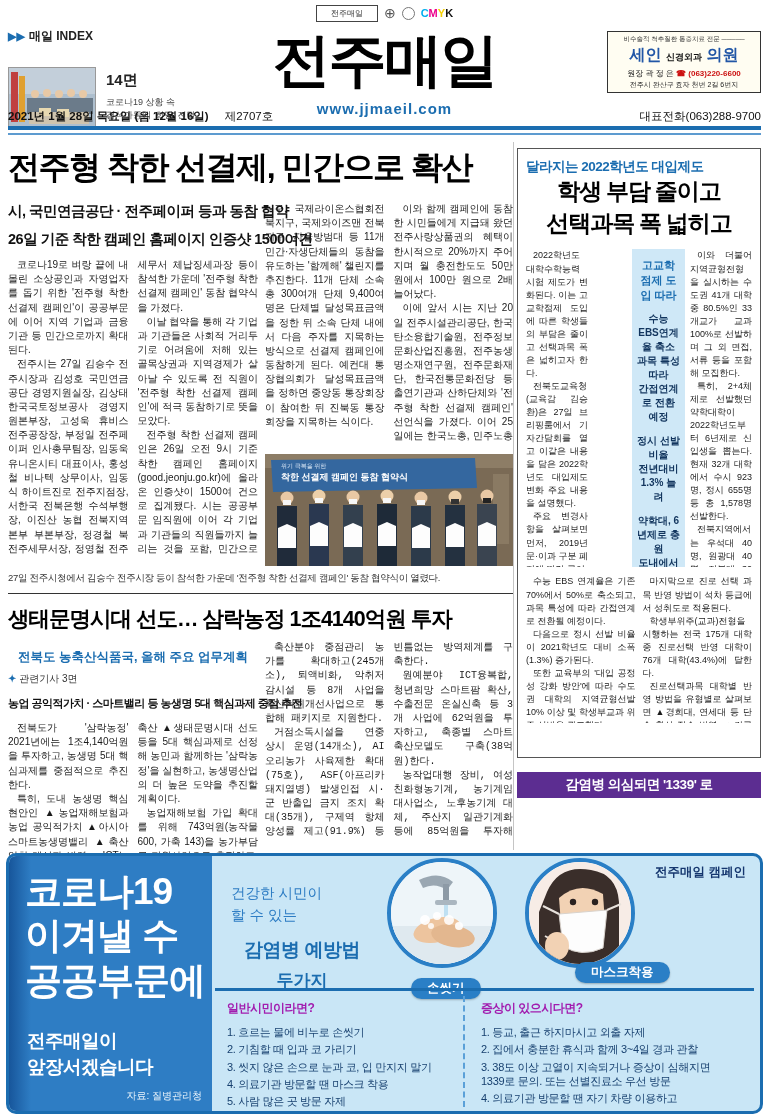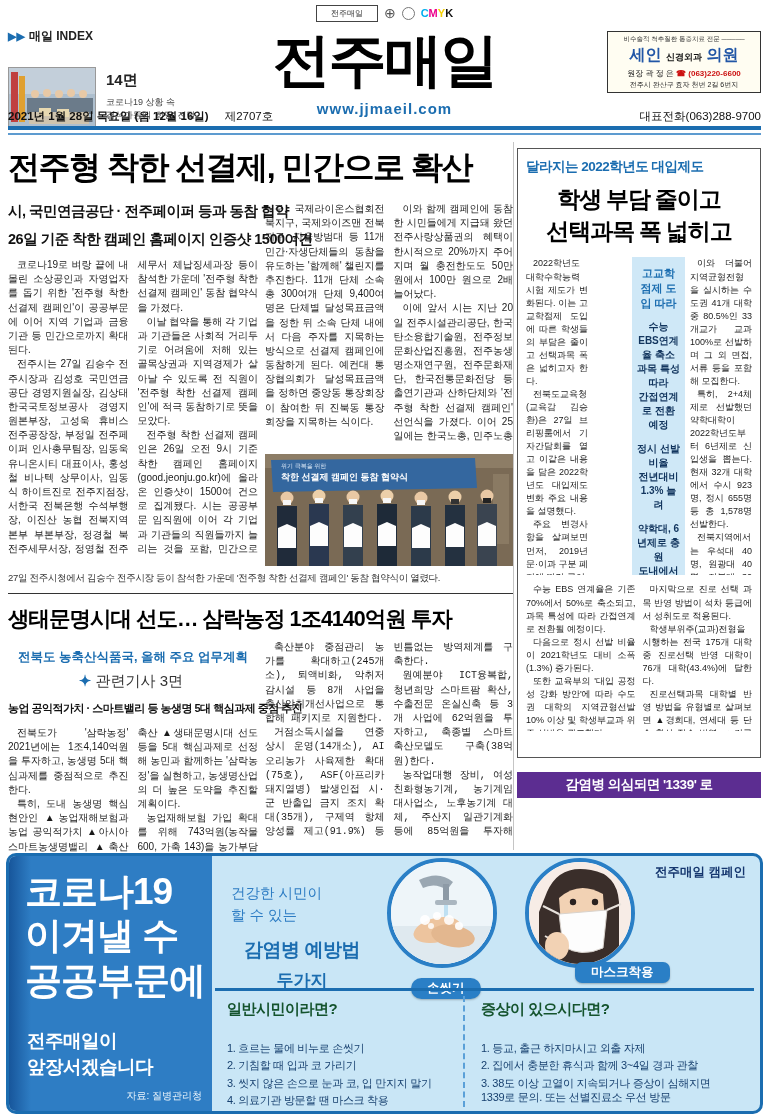--- a/index.html
+++ b/index.html
@@ -47,30 +47,30 @@
   .br-main{height:248px;}
   .photo{width:248px;height:112px;margin-top:4px;display:block;}
   .caption{font-size:9.5px;color:#333;margin-top:6px;letter-spacing:-0.3px;}
   
   #article-agri{top:600px;left:8px;width:505px;height:250px;}
   .h-agri{font-size:21.5px;font-weight:900;letter-spacing:-1px;white-space:nowrap;overflow:hidden;margin:4px 0 8px 0;color:#000;}
   .agri-grid{display:flex;gap:7px;}
   .ag-left{width:250px;}
   .ag-right{width:248px;font-family:Liberation Mono, monospace;}
   .agri-blue{font-size:12.5px;font-weight:bold;color:#1b6db0;text-align:center;white-space:nowrap;margin-top:8px;}
-  .related{text-align:center;font-size:15px;color:#333;margin:6px 4px 10px 0;}
+  .related{text-align:left;font-size:10px;color:#333;margin:6px 4px 10px 0;}
   .related .arr{color:#1b6db0;font-weight:bold;}
   .agri-bold{font-size:11px;font-weight:bold;color:#111;white-space:nowrap;margin-bottom:10px;letter-spacing:-0.5px;}
   .bl-agri{height:142px;}
   .br-agri{height:212px;}
   
   #v-rule{top:142px;left:513px;height:708px;border-left:1px solid #c5c5c5;}
   #sidebar{top:148px;left:517px;width:244px;height:610px;border:1px solid #555;box-sizing:border-box;padding:9px 8px;background:#fff;}
   .kicker{font-size:13.5px;font-weight:bold;color:#1b6db0;letter-spacing:-0.5px;}
-  .side-head{font-family:"Liberation Serif",serif;font-size:23px;font-weight:bold;text-align:center;line-height:1.38;color:#000;margin:8px 0 10px 0;letter-spacing:-1px;}
+  .side-head{font-family:"Liberation Serif",serif;font-size:23px;font-weight:bold;text-align:center;line-height:1.38;color:#000;margin:0 0 10px 0;letter-spacing:-1px;}
   .side-cols{display:flex;gap:5px;height:318px;overflow:hidden;}
   .s-col{width:62px;font-size:9px;line-height:1.45;text-align:justify;color:#1a1a1a;}
   .s-col p{margin:0;text-indent:7px;}
   .s-mid{flex:1;display:flex;flex-direction:column;gap:12px;margin-left:39px;}
   .hl-box{background:#cfe8f7;padding:9px 5px;text-align:center;}
   .hl-title{font-size:11px;font-weight:bold;color:#1b6db0;margin-bottom:9px;}
   .hl-item{font-size:10px;font-weight:bold;color:#12355e;white-space:pre-line;line-height:1.4;margin-bottom:10px;}
   .side-bottom{display:flex;gap:7px;height:148px;overflow:hidden;margin-top:8px;}
   .sb-col{flex:1;font-size:9px;line-height:1.45;text-align:justify;color:#1a1a1a;}
   .sb-col p{margin:0;text-indent:7px;}
@@ -84,27 +84,27 @@
   .camp-label{right:14px;top:8px;font-size:12.5px;font-weight:bold;color:#15366e;}
   .intro{left:214px;top:26px;width:158px;text-align:center;}
   .intro-l{font-size:14.5px;color:#2e7dc4;line-height:1.55;text-align:left;padding-left:8px;}
   .method-t{font-size:19px;font-weight:bold;color:#1b6db0;margin-top:10px;letter-spacing:-0.5px;}
   .method-s{font-size:17px;font-weight:bold;color:#1b6db0;margin-top:6px;}
   .circle{top:2px;width:110px;height:110px;border:4px solid #2a7fc6;border-radius:50%;background:#fff;box-sizing:border-box;overflow:hidden;}
   .c-wash{left:378px;}
   .c-mask{left:516px;}
   .badge{position:absolute;background:#2a7fc6;color:#fff;font-size:12.5px;font-weight:bold;padding:2px 16px;border-radius:13px;box-shadow:0 1px 2px rgba(0,0,0,.25);}
   .b-wash{left:402px;top:102px;margin-top:20px;}
-  .b-mask{left:566px;top:106px;border-radius:7px;}
+  .b-mask{left:566px;top:106px;}
   .divider{left:206px;right:6px;top:132px;height:3px;background:#1b6db0;}
   .lists{left:206px;right:6px;top:140px;bottom:4px;display:flex;overflow:hidden;}
   .list-col{box-sizing:border-box;padding:4px 6px 0 12px;}
   .lc1{width:248px;}
   .lc2{flex:1;border-left:2px dashed #5aa0d8;padding-left:16px;}
-  .list-title{font-size:15px;font-weight:bold;color:#14532d;margin-bottom:22px;letter-spacing:-0.5px;}
+  .list-title{font-size:12px;font-weight:bold;color:#a21caf;margin-bottom:8px;letter-spacing:-0.5px;}
   .list-item{font-size:11px;color:#17406f;line-height:1.3;white-space:pre-line;margin-bottom:3px;letter-spacing:-0.3px;}
 </style>
 </head>
 <body>
 
 <div id="print-bar" class="abs">
   <span class="print-box">전주매일</span>
   <span class="reg-mark">⊕</span>
   <span class="circ-mark"></span>
   <span class="cmyk"><span class="c">C</span><span class="m">M</span><span class="y">Y</span><span class="k">K</span></span>

